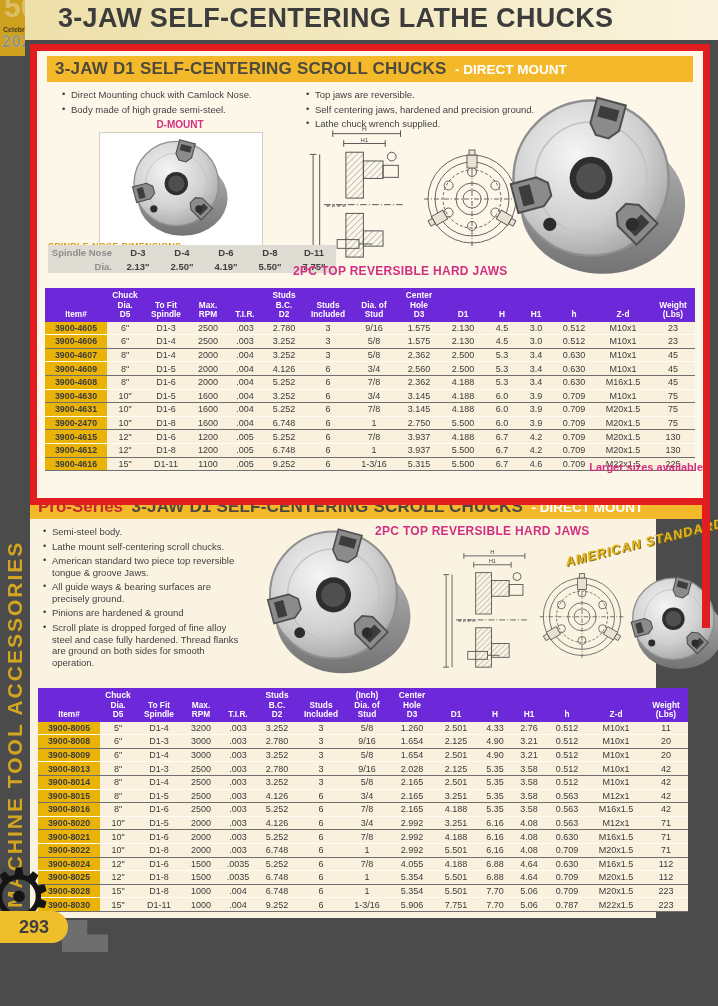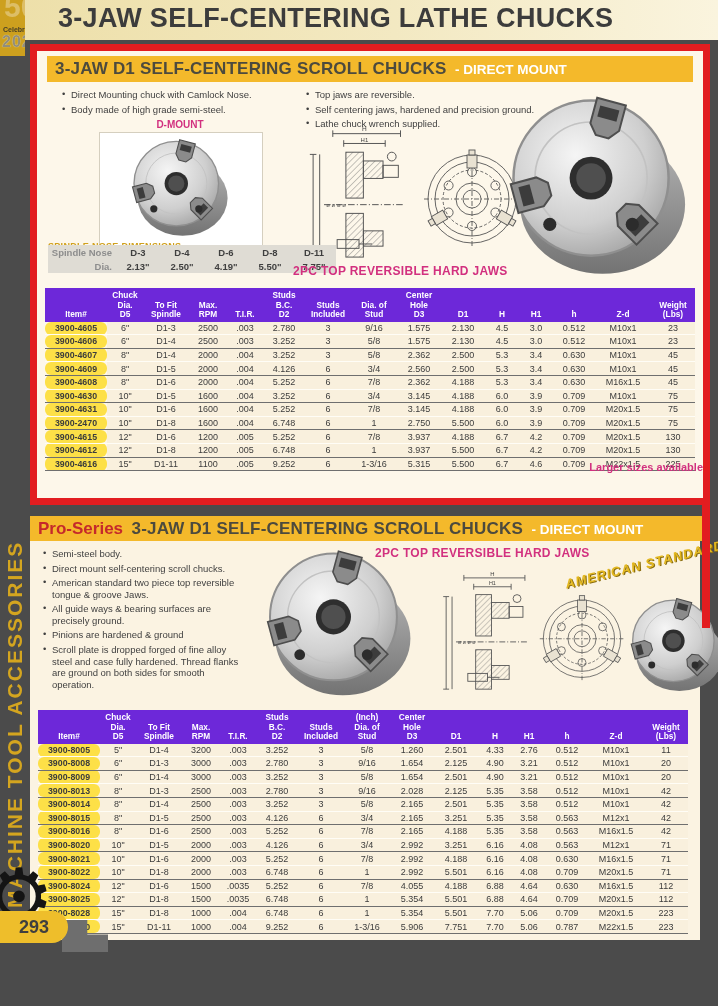--- a/index.html
+++ b/index.html
@@ -62,28 +62,28 @@
 
   .drawing{position:absolute;}
   .big-chuck{position:absolute;left:458px;top:38px;width:202px;height:198px;}
 
   
   table.spec{border-collapse:collapse;table-layout:fixed;width:650px;}
   table.spec th{background:#6d28d9;color:#fff;font-size:8.3px;font-weight:bold;line-height:1.15;
           white-space:pre-line;vertical-align:bottom;text-align:center;padding:3px 0 2px;}
   table.spec td{font-size:9px;color:#3c3c3c;text-align:center;padding:1px 0;background:#f9f0dd;
           border-bottom:1px solid #fffdf6;height:10.6px;overflow:hidden;}
-  table.spec td:first-child{background:#fde047;font-weight:bold;font-size:8.8px;border-radius:6px;}
+  table.spec td:first-child{background:#eab308;font-weight:bold;font-size:8.8px;}
   table.spec tr.group-end td{border-bottom:1.6px solid #6f6f6f;}
   .s1-table{position:absolute;left:8px;top:237px;}
   .footer-note{position:absolute;left:0;width:666px;top:410px;text-align:right;color:#d2307f;
           font-weight:bold;font-size:11px;}
 
   
-  .section2{position:absolute;left:30px;top:516px;width:626px;height:424px;background:#fbf3e2;z-index:0;padding-left:44px;}
+  .section2{position:absolute;left:30px;top:494px;width:626px;height:424px;background:#fbf3e2;z-index:0;}
   .s2-bar{left:0;top:0;width:680px;height:25px;line-height:25px;}
   .s2-bullets{position:absolute;left:12px;top:32px;width:206px;}
   .s2-bullets li{font-size:9px;margin-bottom:4px;}
   .s2-photo{position:absolute;left:200px;top:28px;width:215px;height:162px;}
   .s2-jaws{left:345px;top:30px;}
   .american{position:absolute;left:533px;top:40px;width:170px;transform:rotate(-14deg);
           color:#e3b71e;font-weight:bold;font-style:italic;font-size:13px;letter-spacing:1px;
           text-shadow:1px 1px 0 #8a6d10;white-space:nowrap;}
   .s2-photo-right{position:absolute;left:592px;top:78px;width:108px;height:104px;}
   .s2-table{position:absolute;left:8px;top:194px;}
@@ -511,21 +511,21 @@
 
   <div class="section2">
     <div class="sec-bar s2-bar">
       <span class="bar-prefix">Pro-Series</span>
       <span class="bar-title" style="padding-left:4px">3-JAW D1 SELF-CENTERING SCROLL CHUCKS</span>
       <span class="bar-suffix">- DIRECT MOUNT</span>
     </div>
 
     <ul class="bullets s2-bullets">
         <li>Semi-steel body.</li>
-        <li>Direct mount self-centering scroll chucks.</li>
+        <li>Lathe mount self-centering scroll chucks.</li>
         <li>American standard two piece top reversible tongue &amp; groove Jaws.</li>
         <li>All guide ways &amp; bearing surfaces are precisely ground.</li>
         <li>Pinions are hardened  &amp; ground</li>
         <li>Scroll plate is dropped forged of fine alloy steel and case fully hardened. Thread flanks are ground on both sides for smooth operation.</li>
       </ul>
 
     <svg class="s2-photo" viewBox="0 0 120 120">
         <use href="#chuck"></use>
       </svg>
 

